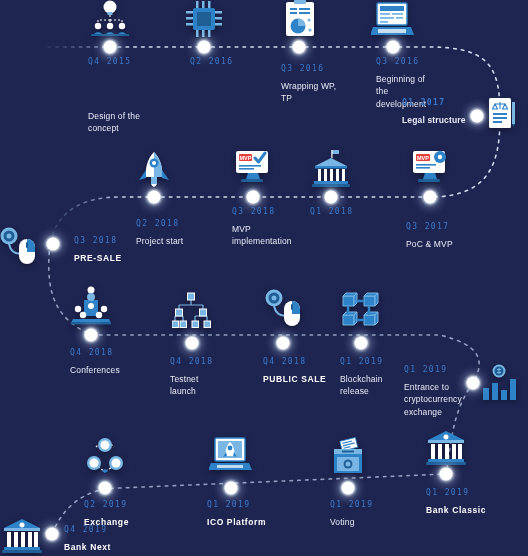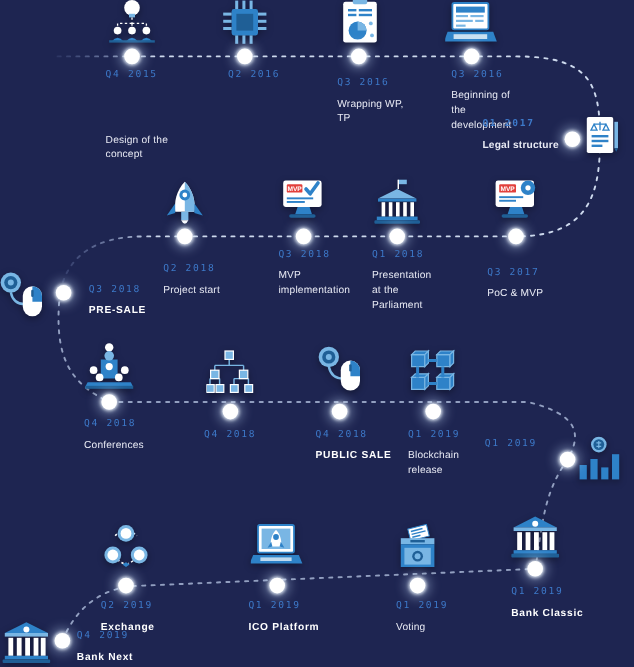--- a/index.html
+++ b/index.html
@@ -176,23 +176,20 @@
             <rect x="19" y="19" width="3" height="12"></rect>
             <rect x="25" y="19" width="3" height="12"></rect>
             <rect x="31" y="19" width="3" height="12"></rect>
           </g>
           <rect x="3" y="31" width="34" height="3" fill="#2e82c8"></rect>
           <rect x="1" y="34" width="38" height="3" rx="1" fill="#1f5f96"></rect>
         </svg></div>
       <div class="dot" style="left: 331px; top: 197px;"></div>
       <div class="label" style="left: 310px; top: 207px;">
         <div class="date">Q1 2018</div>
-        <div class="title" style="white-space: pre-line;">Presentation
-at the
-Parliament</div>
       </div>
       <div class="icon" style="left: 253px; top: 168px;"><svg width="40" height="36" viewBox="0 0 40 36">
           <rect x="3" y="3" width="32" height="22" rx="2" fill="#ffffff"></rect>
           <rect x="6" y="6" width="13" height="7" rx="1" fill="#e2403c"></rect>
           <text x="12.5" y="11.8" font-size="5.5" fill="#ffffff" text-anchor="middle" font-family="sans-serif" font-weight="bold">MVP</text>
           <path d="M22 10 l3.5 4 L32 5" stroke="#2e82c8" stroke-width="3" fill="none" stroke-linecap="round" stroke-linejoin="round"></path>
           <g fill="#2e82c8">
             <rect x="6" y="17" width="22" height="1.6"></rect>
             <rect x="6" y="20" width="15" height="1.6"></rect>
           </g>
@@ -261,20 +258,22 @@
             <rect x="27.5" y="17" width="7" height="7"></rect>
             <rect x="0" y="29" width="6.5" height="6.5"></rect>
             <rect x="8" y="29" width="6.5" height="6.5"></rect>
             <rect x="20" y="29" width="6.5" height="6.5"></rect>
             <rect x="32" y="29" width="6.5" height="6.5"></rect>
           </g>
         </svg></div>
       <div class="dot" style="left: 192px; top: 343px;"></div>
       <div class="label" style="left: 170px; top: 357px;">
         <div class="date">Q4 2018</div>
+        <div class="title" style="white-space: pre-line;">Testnet
+launch</div>
       </div>
       <div class="icon" style="left: 283px; top: 310px;"><svg width="38" height="40" viewBox="0 0 38 40">
           <circle cx="10" cy="10" r="8.5" fill="#79b6e4"></circle>
           <circle cx="10" cy="10" r="5.5" fill="#1f5f96"></circle>
           <circle cx="10" cy="10" r="2.5" fill="#79b6e4"></circle>
           <path d="M10 18 q2 10 12 10" stroke="#79b6e4" stroke-width="2" fill="none"></path>
           <rect x="20" y="13" width="16" height="25" rx="8" fill="#ffffff"></rect>
           <path d="M28 13 a8 8 0 0 1 8 8 v5 h-8z" fill="#2e82c8"></path>
           <rect x="27" y="16" width="2" height="6" rx="1" fill="#1f5f96"></rect>
         </svg></div>
@@ -315,20 +314,23 @@
           <g fill="#2e82c8">
             <rect x="4" y="24" width="6" height="12"></rect>
             <rect x="13" y="19" width="6" height="17"></rect>
             <rect x="22" y="26" width="6" height="10"></rect>
             <rect x="31" y="15" width="6" height="21"></rect>
           </g>
         </svg></div>
       <div class="dot" style="left: 473px; top: 383px;"></div>
       <div class="label" style="left: 404px; top: 365px;">
         <div class="date">Q1 2019</div>
+        <div class="title" style="white-space: pre-line;">Entrance to
+cryptocurrency
+exchange</div>
       </div>
       <div class="icon" style="left: 446px; top: 450px;"><svg width="40" height="36" viewBox="0 0 40 36">
           <path d="M20 1 L2 10 h36 z" fill="#2e82c8"></path>
           <circle cx="20" cy="7" r="2.5" fill="#ffffff"></circle>
           <rect x="2" y="10" width="36" height="3" fill="#79b6e4"></rect>
           <g fill="#ffffff">
             <rect x="5" y="14" width="4" height="15"></rect>
             <rect x="12" y="14" width="4" height="15"></rect>
             <rect x="19" y="14" width="4" height="15"></rect>
             <rect x="26" y="14" width="4" height="15"></rect>

